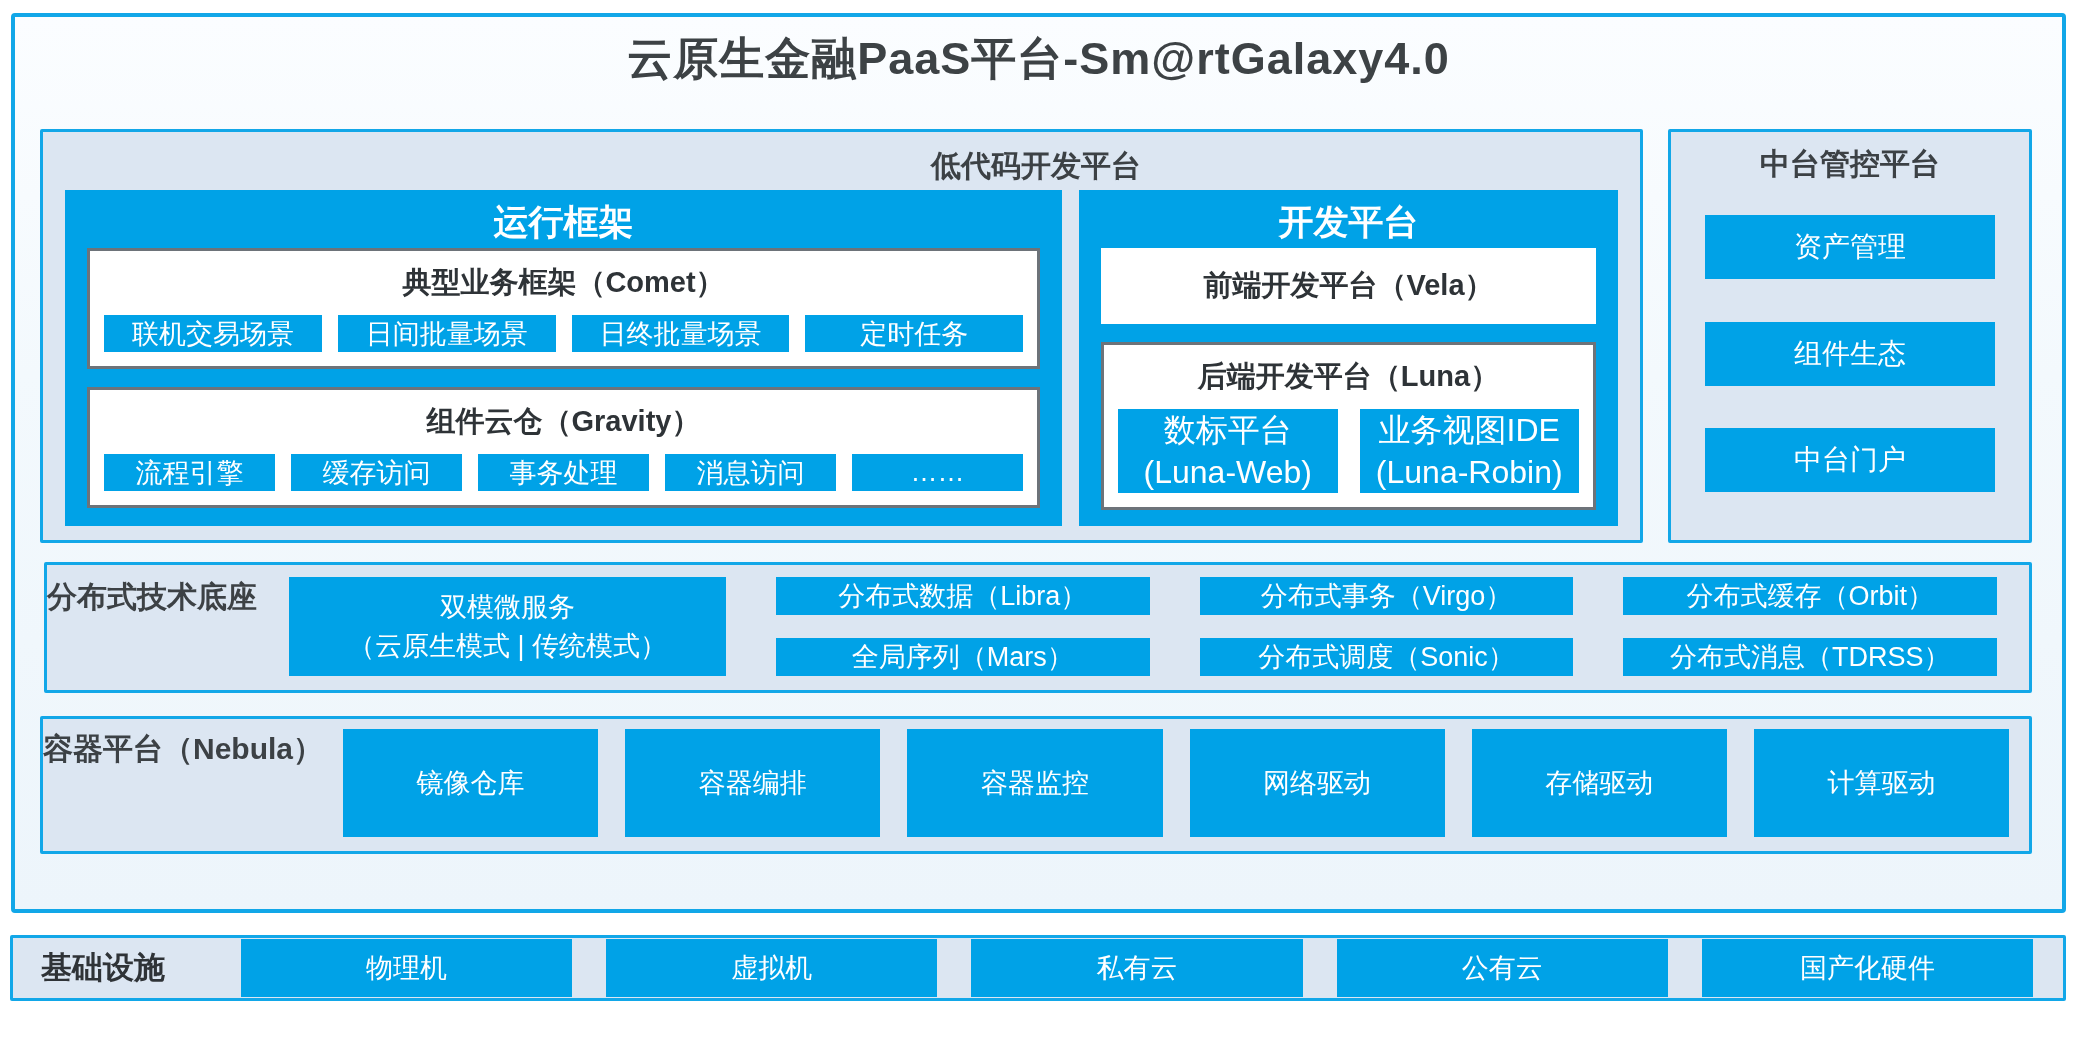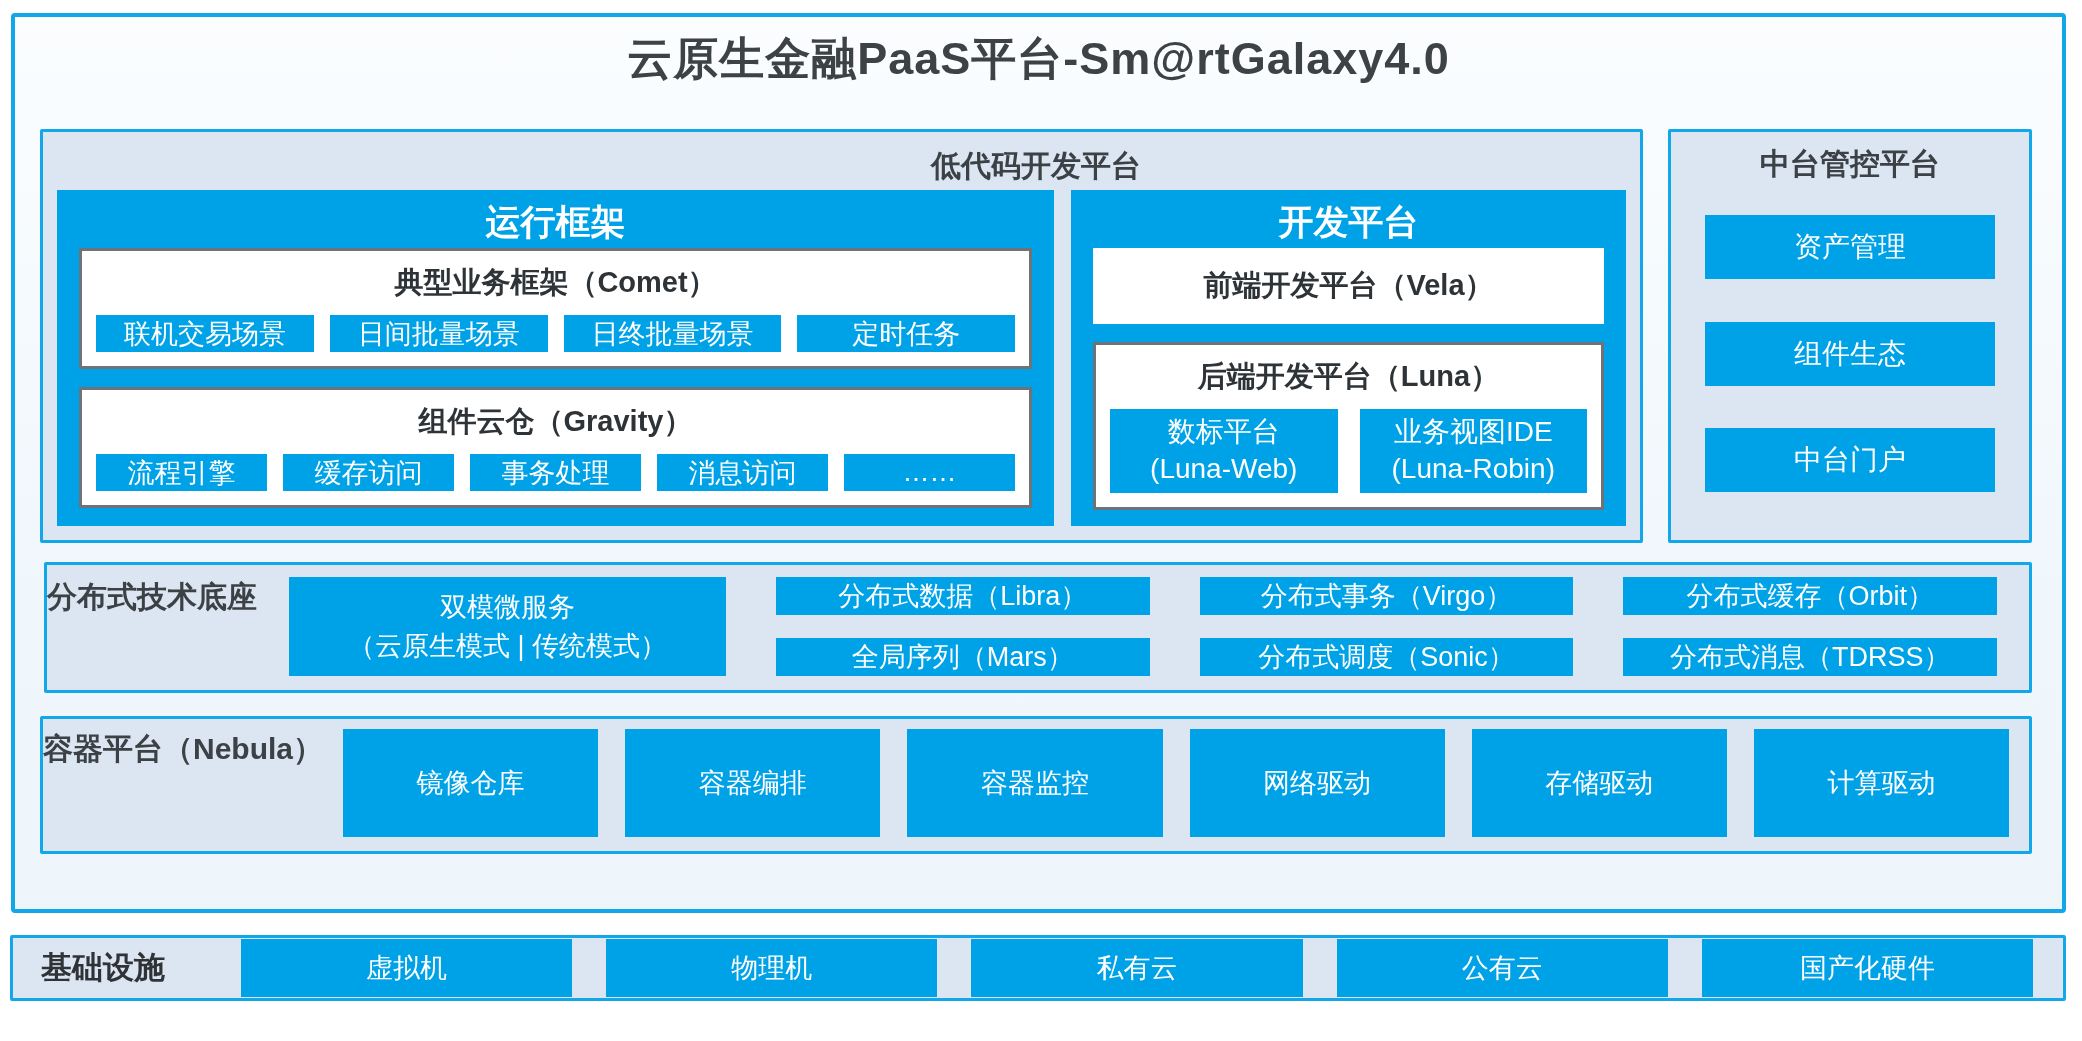--- a/index.html
+++ b/index.html
@@ -23,21 +23,21 @@
   .section-title {
     text-align:center; font-size:30px; font-weight:bold; color:#3c4145; padding-top:12px;
   }
 
   
   .row1 { position:relative; height:414px; margin:40px 30px 0 25px; display:flex; gap:25px; }
   .lc-title {
     position:absolute; left:0; right:0; top:17px; text-align:center;
     font-size:30px; font-weight:bold; color:#3c4145; pointer-events:none; z-index:2;
   }
-  .lowcode { width:1603px; display:flex; gap:17px; padding:58px 14px 14px; }
+  .lowcode { width:1603px; display:flex; gap:17px; padding:58px 22px 14px; }
   .panel { background:#00a2e7; display:flex; flex-direction:column; padding-top:6px; }
   .runtime { width:997px; }
   .dev { flex:1; }
   .panel-title { height:52px; line-height:52px; text-align:center; color:#ffffff; font-size:35px; font-weight:bold; }
   .white-box {
     margin:0 22px 18px; background:#ffffff; border:3px solid #6d7379;
     flex:1; display:flex; flex-direction:column; padding:6px 14px 14px; box-sizing:border-box;
   }
   .wb-title { text-align:center; font-size:29px; font-weight:600; color:#2e3337; padding:6px 0 12px; }
   .btn-row { flex:1; display:flex; gap:16px; }
@@ -47,21 +47,21 @@
   }
   .btn-row .btn { flex:1; }
 
   .vela-box {
     background:#ffffff; margin:0 22px 18px; height:76px; flex:none;
     display:flex; align-items:center; justify-content:center;
     font-size:29px; font-weight:600; color:#2e3337;
   }
   .luna-box { margin-bottom:16px; }
   .luna-row { flex:1; display:flex; gap:22px; }
-  .two-line { flex:1; flex-direction:column; line-height:1.32; font-size:28px; }
+  .two-line { flex:1; flex-direction:column; line-height:1.32; font-size:32px; }
 
   .midctrl { flex:1; display:flex; flex-direction:column; }
   .mid-btns { flex:1; display:flex; flex-direction:column; justify-content:space-evenly; padding:6px 34px 24px;gap:18px; }
   .mid-btns .btn { height:64px; flex:none; font-size:28px; }
 
   
   .row2 { height:131px; margin:19px 30px 0 29px; display:flex; flex-direction:row; }
   .dist-content { flex:1; display:flex; gap:50px; padding:12px 32px 14px; }
   .dual { width:437px; flex:none; flex-direction:column; font-size:27px; line-height:1.42; }
   .dist-col { flex:1; display:flex; flex-direction:column; gap:23px; }
@@ -182,20 +182,20 @@
         <div class="btn">网络驱动</div>
         <div class="btn">存储驱动</div>
         <div class="btn">计算驱动</div>
       </div>
     </div>
   </div>
 
   <div class="section infra">
     <div class="infra-title">基础设施</div>
     <div class="infra-btns">
+      <div class="btn">物理机</div>
       <div class="btn">虚拟机</div>
-      <div class="btn">物理机</div>
       <div class="btn">私有云</div>
       <div class="btn">公有云</div>
       <div class="btn">国产化硬件</div>
     </div>
   </div>
 </div>
 
 </body></html>

